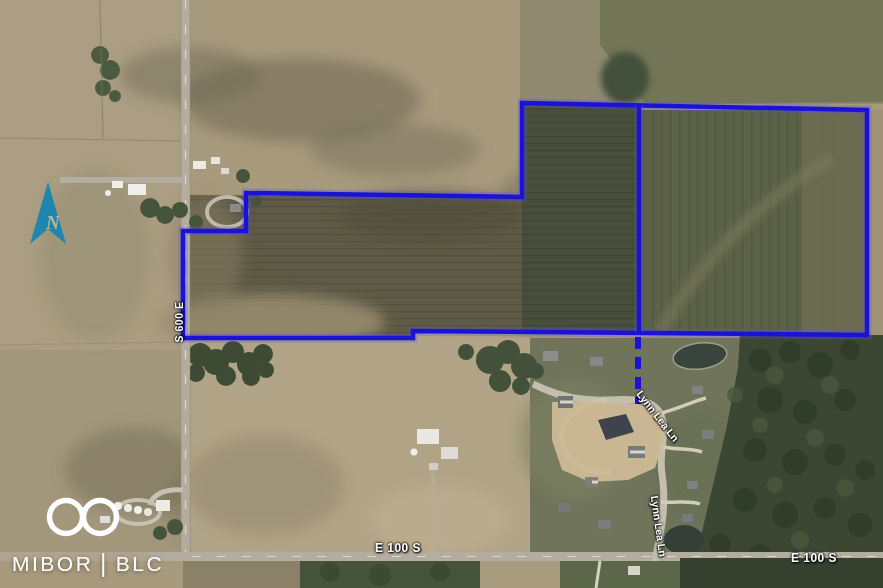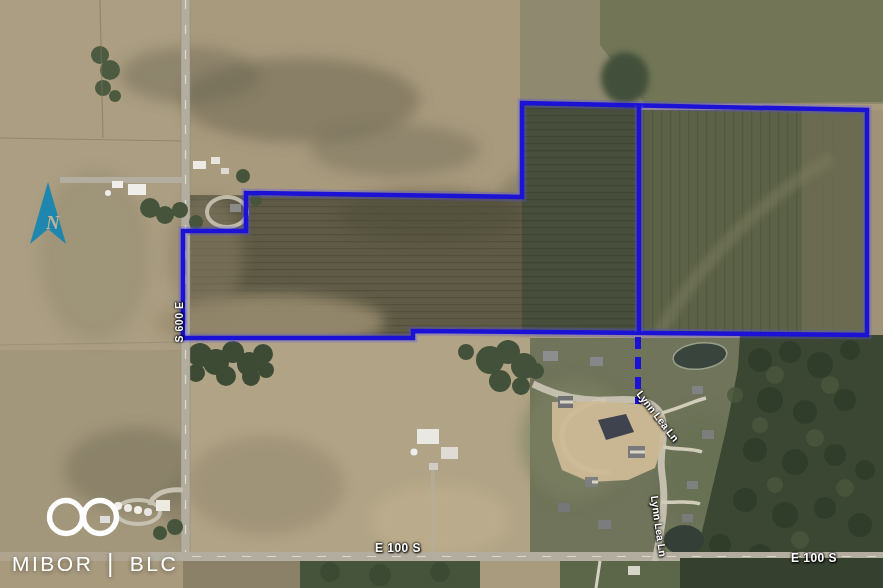--- a/index.html
+++ b/index.html
@@ -16,21 +16,21 @@
   }
   .lbl-s600e{left:179px;top:322px;--rot:-90deg;font-size:10.5px;letter-spacing:.5px;}
   .lbl-e100s-1{left:398px;top:548px;font-size:12px;letter-spacing:.5px;}
   .lbl-e100s-2{left:814px;top:558px;font-size:12px;letter-spacing:.5px;}
   .lbl-lynnlea-1{left:658px;top:416px;--rot:52deg;font-size:10.5px;}
   .lbl-lynnlea-2{left:659px;top:526px;--rot:82deg;font-size:10.5px;}
   .north-arrow{position:absolute;left:24px;top:180px;}
   .brand{position:absolute;left:8px;top:490px;width:170px;color:#fff;}
   .brand-text{
     margin-top:2px;padding-left:4px;font-size:21px;letter-spacing:2.5px;font-weight:400;
-    text-shadow:0 1px 4px rgba(0,0,0,.45);display:flex;align-items:center;gap:14px;
+    text-shadow:0 1px 4px rgba(0,0,0,.45);display:flex;align-items:center;gap:7px;
   }
   .brand-text .divider{font-weight:300;font-size:23px;transform:scaleY(1.15);}
   :root{--boundary:#1b12d6;--boundary-halo:#5a52ee;--north:#1f86ae;}
 </style>
 </head>
 <body>
 
 <div class="stage">
 
   <svg class="bg" width="883" height="588" viewBox="0 0 883 588">

